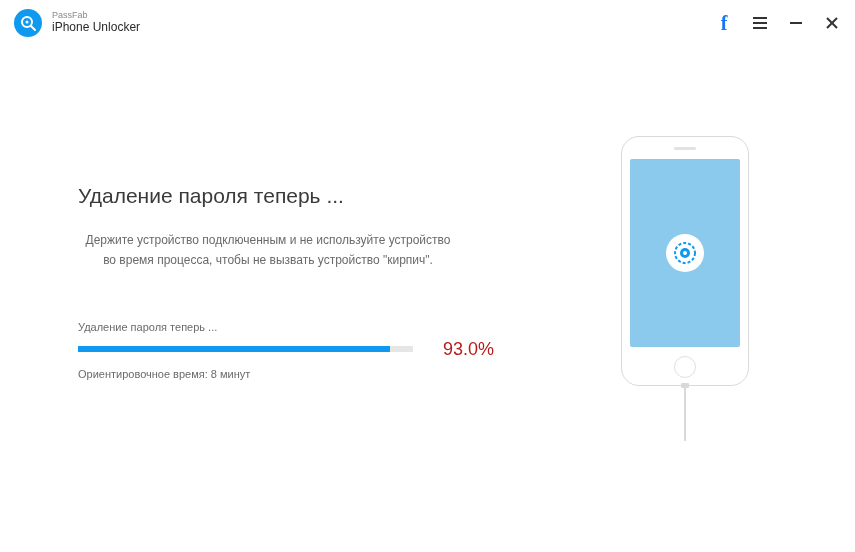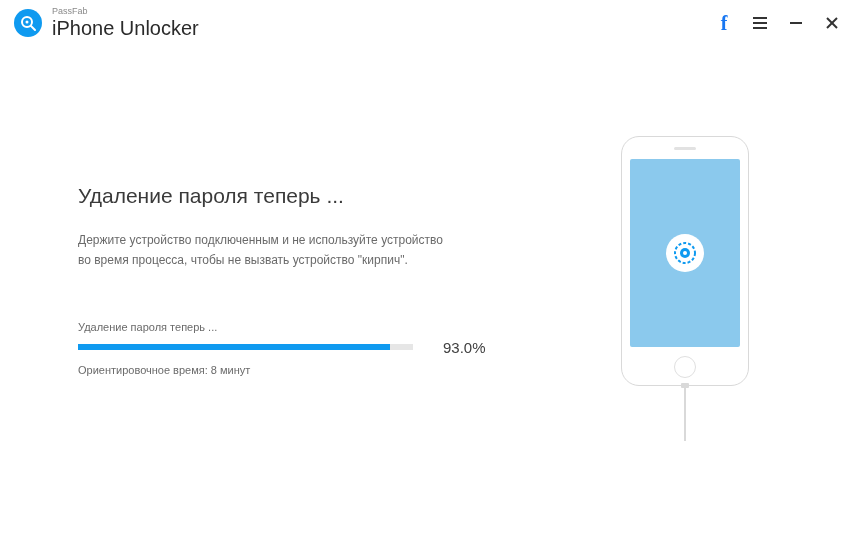--- a/index.html
+++ b/index.html
@@ -36,21 +36,21 @@
       display: flex;
       flex-direction: column;
       line-height: 1.1;
     }
     .brand-name {
       font-size: 9px;
       color: #8a8a8a;
       font-weight: 500;
     }
     .app-name {
-      font-size: 20px;
+      font-size: 12px;
       color: #2b2b2b;
       font-weight: 500;
     }
     .titlebar-right {
       display: flex;
       align-items: center;
       gap: 18px;
     }
     .titlebar-btn {
       width: 18px;
@@ -76,20 +76,21 @@
       color: #3a3a3a;
       font-weight: 400;
       margin-bottom: 22px;
     }
     .subtext {
       font-size: 12px;
       color: #6a6a6a;
       line-height: 1.7;
       margin-bottom: 50px;
       max-width: 380px;
+      text-align: center;
     }
     .progress-label {
       font-size: 11px;
       color: #6a6a6a;
       margin-bottom: 6px;
     }
     .progress-row {
       display: flex;
       align-items: center;
       gap: 30px;
@@ -99,22 +100,22 @@
       width: 335px;
       height: 6px;
       background: #e6e6e6;
       position: relative;
     }
     .progress-fill {
       height: 100%;
       background: #0f9af0;
     }
     .progress-pct {
-      font-size: 15px;
-      color: #404040;
+      font-size: 18px;
+      color: #b91c1c;
     }
     .eta {
       font-size: 11px;
       color: #6a6a6a;
     }
     .right-panel {
       width: 200px;
       display: flex;
       flex-direction: column;
       align-items: center;

